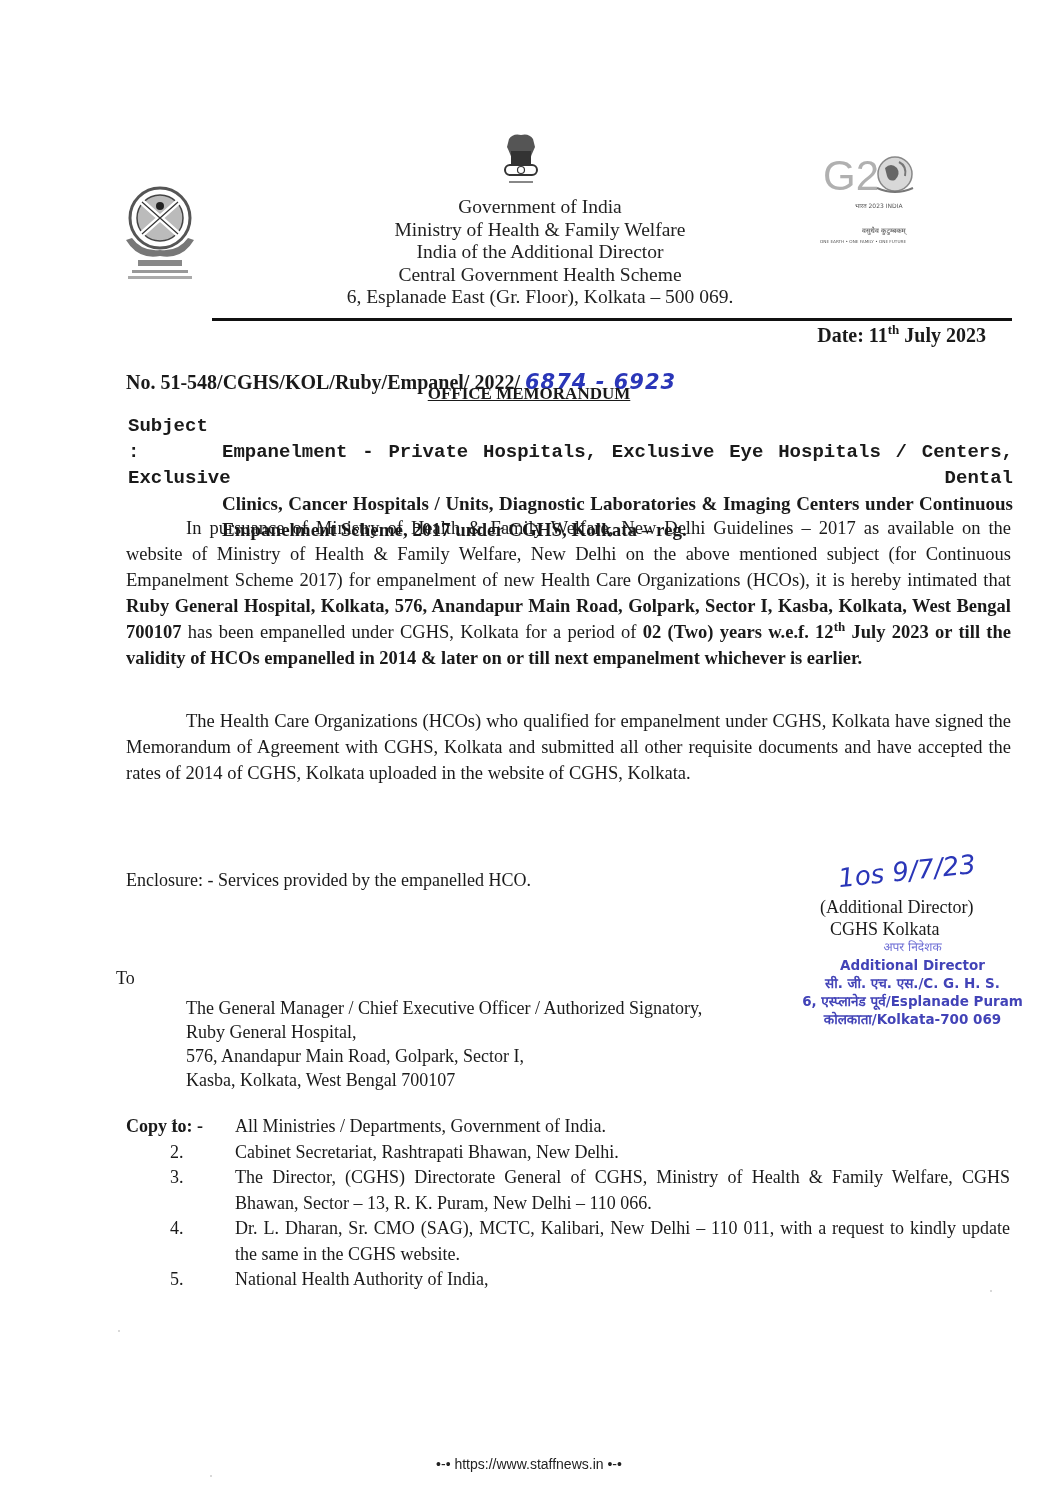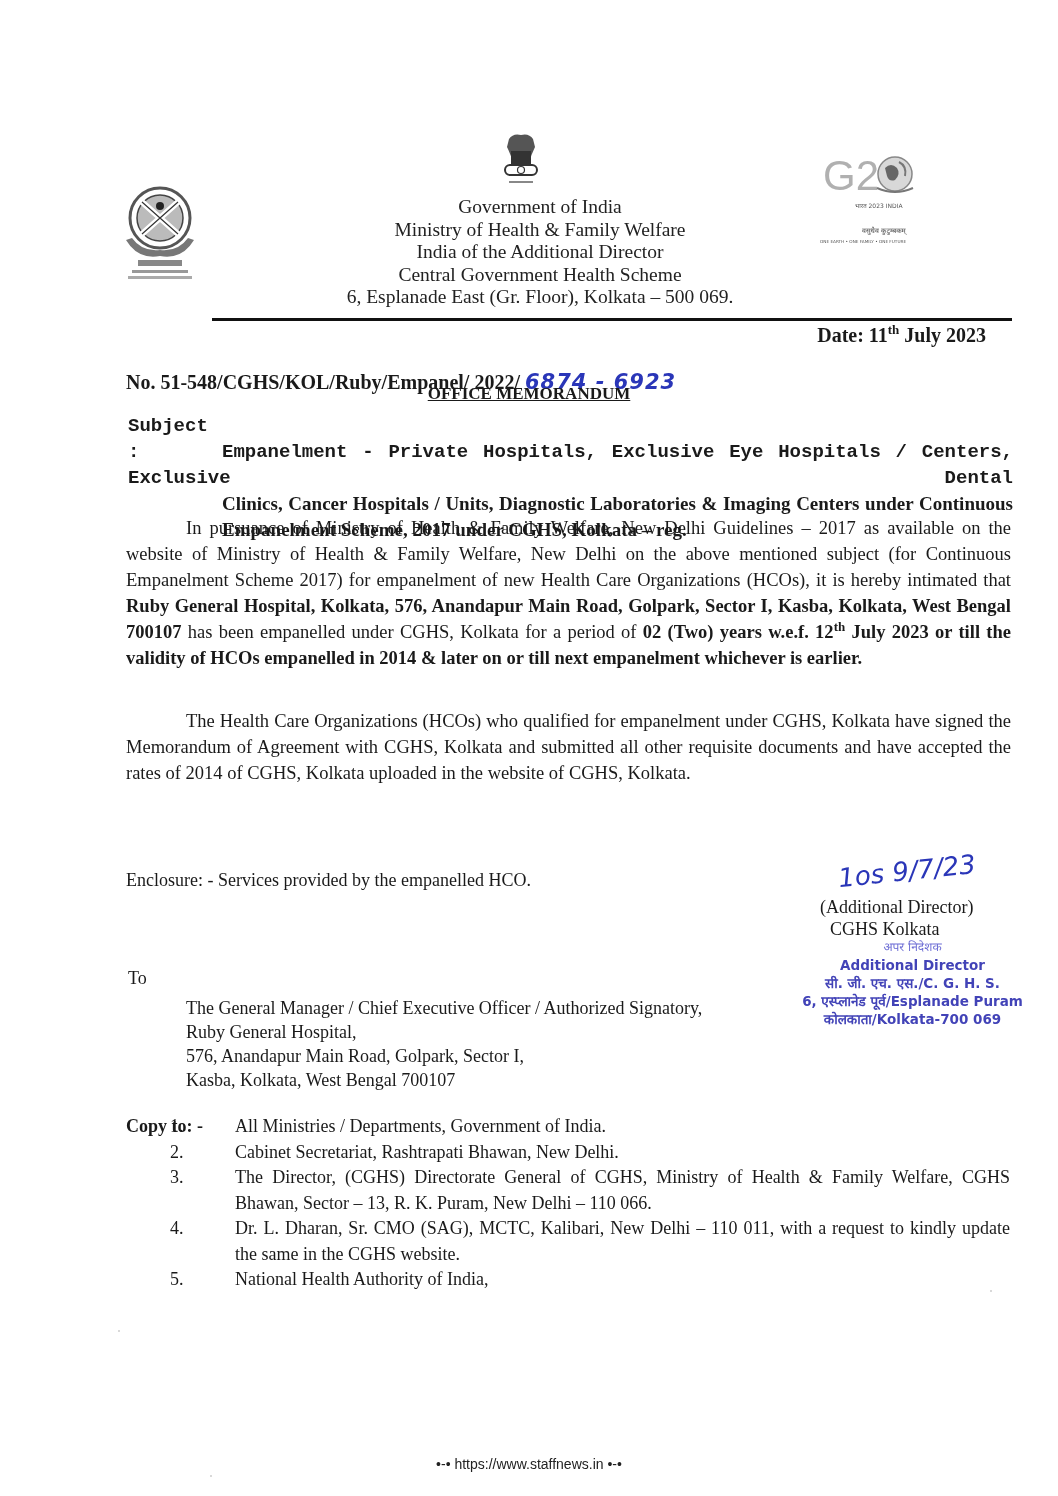--- a/index.html
+++ b/index.html
@@ -25,21 +25,21 @@
     .para .indent { display: inline-block; width: 60px; }
     .p1 { top: 515px; }
     .p2 { top: 708px; }
     .enclosure { left: 126px; top: 870px; font-size: 18px; }
     .sig-hand { left: 838px; top: 856px; font-family: "DejaVu Sans", sans-serif; font-style: italic; color: #2a36b8; font-size: 26px; transform: rotate(-6deg); }
     .sig-block { left: 820px; top: 896px; width: 200px; font-size: 18px; line-height: 22px; }
     .sig-block .l1 { padding-left: 0; }
     .sig-block .l2 { padding-left: 10px; text-decoration: none; }
     .stamp { left: 800px; top: 938px; width: 225px; text-align: center; color: #2e2fb0; font-family: "DejaVu Sans", sans-serif; font-weight: bold; line-height: 18px; font-size: 13.5px; opacity: 0.9; }
     .stamp .hindi { font-size: 12px; font-weight: normal; color: #5e5fd0; }
-    .to { left: 128px; top: 968px; font-size: 18px; }
+    .to { left: 116px; top: 968px; font-size: 18px; }
     .address { left: 186px; top: 996px; font-size: 18px; line-height: 24px; }
     .copy-title { left: 126px; top: 1090px; font-weight: bold; font-size: 18px; margin-top: 26px; }
     .copy-list { left: 170px; top: 1114px; width: 840px; font-size: 18px; line-height: 25.5px; margin: 0; padding: 0; list-style: none; }
     .copy-list li { display: flex; }
     .copy-list .num { width: 26px; flex: none; }
     .copy-list .txt { flex: 1; text-align: justify; margin-left: 39px; }
     .footer { left: 0; width: 1058px; top: 1456px; text-align: center; font-family: "Liberation Sans", sans-serif; font-size: 14px; color: #222; }
     .speck { position: absolute; width: 2px; height: 2px; background: #ccc; border-radius: 1px; }
   </style>
 </head>

